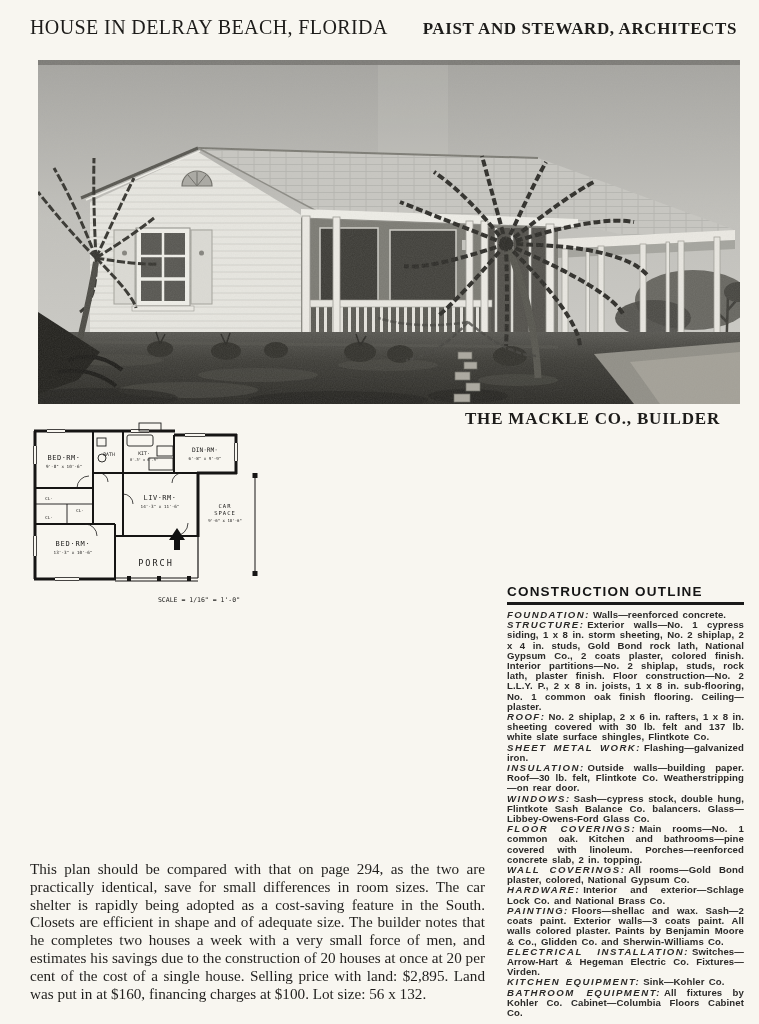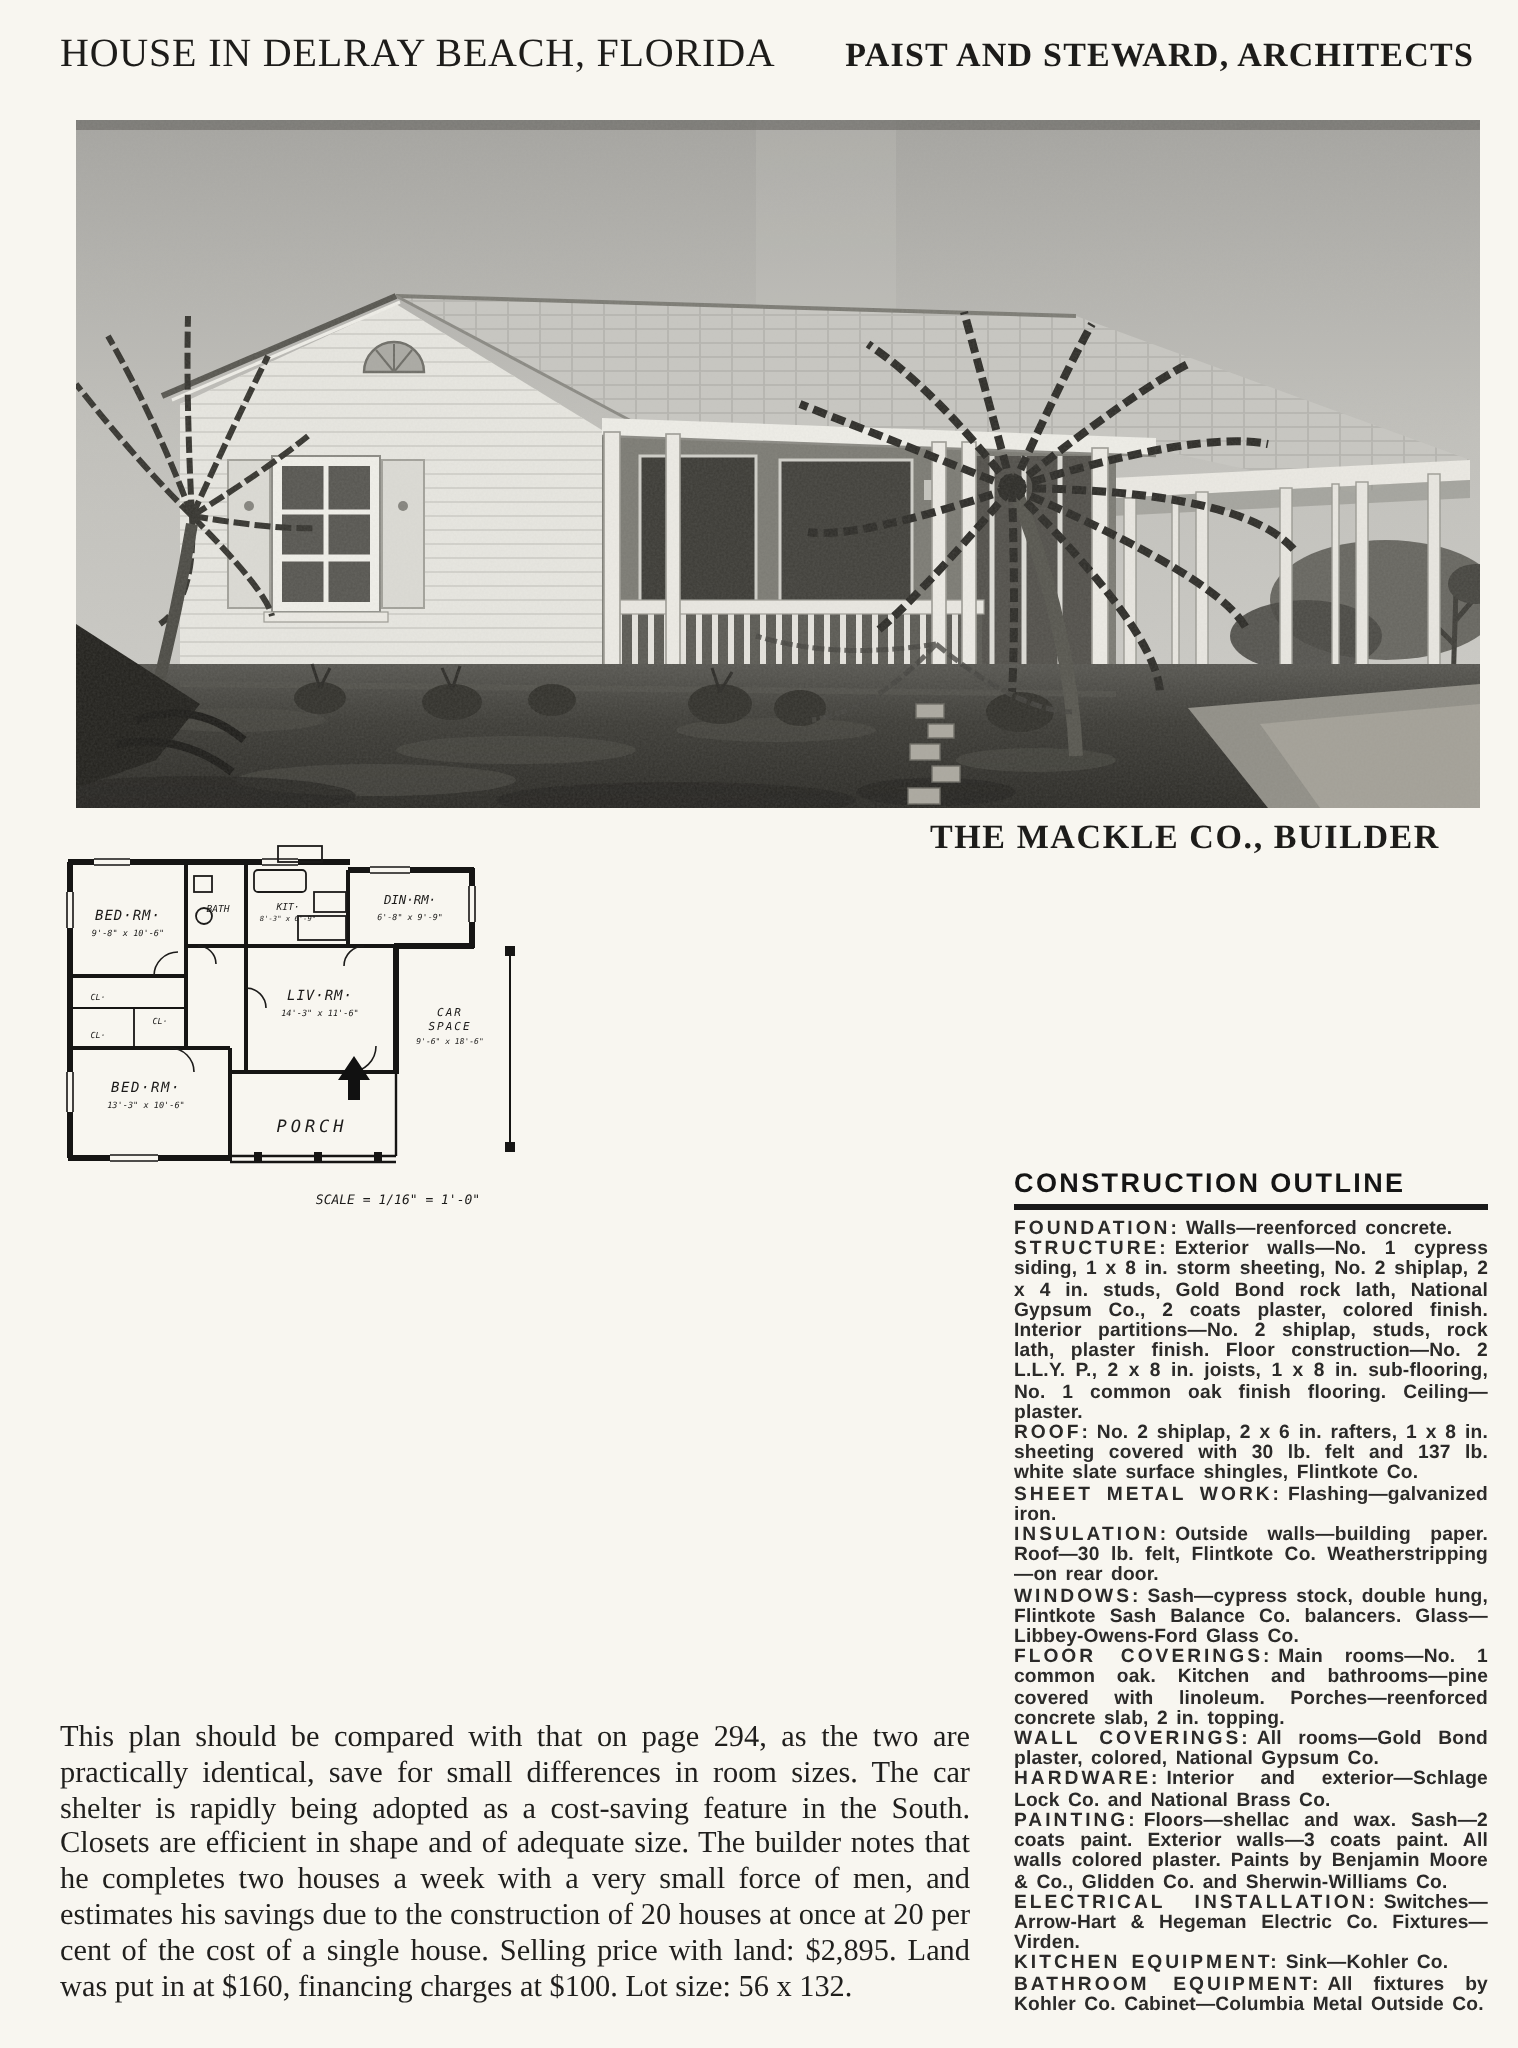--- a/index.html
+++ b/index.html
@@ -24,36 +24,36 @@
   .photo {
     position:absolute; left:38px; top:60px; width:702px; height:344px;
     background:#b7b6b2; box-shadow:0 0 0 1px #9a9893 inset;
   }
   .photo svg { display:block; }
   .photo-caption {
     position:absolute; top:409px; left:405px; width:315px;
     text-align:right; font-size:17px; font-weight:bold; letter-spacing:0.8px;
   }
   
-  .plan { position:absolute; left:27px; top:416px; width:238px; height:196px;font-style:italic; }
+  .plan { position:absolute; left:27px; top:416px; width:238px; height:196px; }
   
   .outline {
     position:absolute; left:507px; top:584px; width:237px;
     font-family:"Liberation Sans", sans-serif;
   }
   .outline h2 {
     font-size:13.5px; font-weight:800; letter-spacing:1.2px; color:#151515;
     border-bottom:3px solid #1a1a1a; padding-bottom:3px; margin-bottom:5px;
     white-space:nowrap;
   }
   .co-item {
     font-size:9.6px; line-height:10.2px; font-weight:bold; color:#2b2a29;
     text-align:justify; word-spacing:1.4px; letter-spacing:0.1px;
   }
-  .co-label { letter-spacing:1.5px; margin-right:3px; }
+  .co-label { letter-spacing:1.5px; margin-right:3px;font-style:italic; }
   
   .description {
     position:absolute; left:30px; top:860px; width:455px;
     font-size:15.2px; line-height:17.8px; text-align:justify; color:#201f1d;
   }
 </style>
 </head>
 <body>
 
 <div class="page">
@@ -382,18 +382,18 @@
     <p class="co-item"><span class="co-label">ROOF:</span><span>No. 2 shiplap, 2 x 6 in. rafters, 1 x 8 in. sheeting covered with 30 lb. felt and 137 lb. white slate surface shingles, Flintkote Co.</span></p>
     <p class="co-item"><span class="co-label">SHEET METAL WORK:</span><span>Flashing—galvanized iron.</span></p>
     <p class="co-item"><span class="co-label">INSULATION:</span><span>Outside walls—building paper. Roof—30 lb. felt, Flintkote Co. Weatherstripping—on rear door.</span></p>
     <p class="co-item"><span class="co-label">WINDOWS:</span><span>Sash—cypress stock, double hung, Flintkote Sash Balance Co. balancers. Glass—Libbey-Owens-Ford Glass Co.</span></p>
     <p class="co-item"><span class="co-label">FLOOR COVERINGS:</span><span>Main rooms—No. 1 common oak. Kitchen and bathrooms—pine covered with linoleum. Porches—reenforced concrete slab, 2 in. topping.</span></p>
     <p class="co-item"><span class="co-label">WALL COVERINGS:</span><span>All rooms—Gold Bond plaster, colored, National Gypsum Co.</span></p>
     <p class="co-item"><span class="co-label">HARDWARE:</span><span>Interior and exterior—Schlage Lock Co. and National Brass Co.</span></p>
     <p class="co-item"><span class="co-label">PAINTING:</span><span>Floors—shellac and wax. Sash—2 coats paint. Exterior walls—3 coats paint. All walls colored plaster. Paints by Benjamin Moore &amp; Co., Glidden Co. and Sherwin-Williams Co.</span></p>
     <p class="co-item"><span class="co-label">ELECTRICAL INSTALLATION:</span><span>Switches—Arrow-Hart &amp; Hegeman Electric Co. Fixtures—Virden.</span></p>
     <p class="co-item"><span class="co-label">KITCHEN EQUIPMENT:</span><span>Sink—Kohler Co.</span></p>
-    <p class="co-item"><span class="co-label">BATHROOM EQUIPMENT:</span><span>All fixtures by Kohler Co. Cabinet—Columbia Metal Outside Co.</span></p>
+    <p class="co-item"><span class="co-label">BATHROOM EQUIPMENT:</span><span>All fixtures by Kohler Co. Cabinet—Columbia Floors Cabinet Co.</span></p>
   </div>
 
   <p class="description">This plan should be compared with that on page 294, as the two are practically identical, save for small differences in room sizes. The car shelter is rapidly being adopted as a cost-saving feature in the South. Closets are efficient in shape and of adequate size. The builder notes that he completes two houses a week with a very small force of men, and estimates his savings due to the construction of 20 houses at once at 20 per cent of the cost of a single house. Selling price with land: $2,895. Land was put in at $160, financing charges at $100. Lot size: 56 x 132.</p>
 
 </div>
 
 </body></html>

